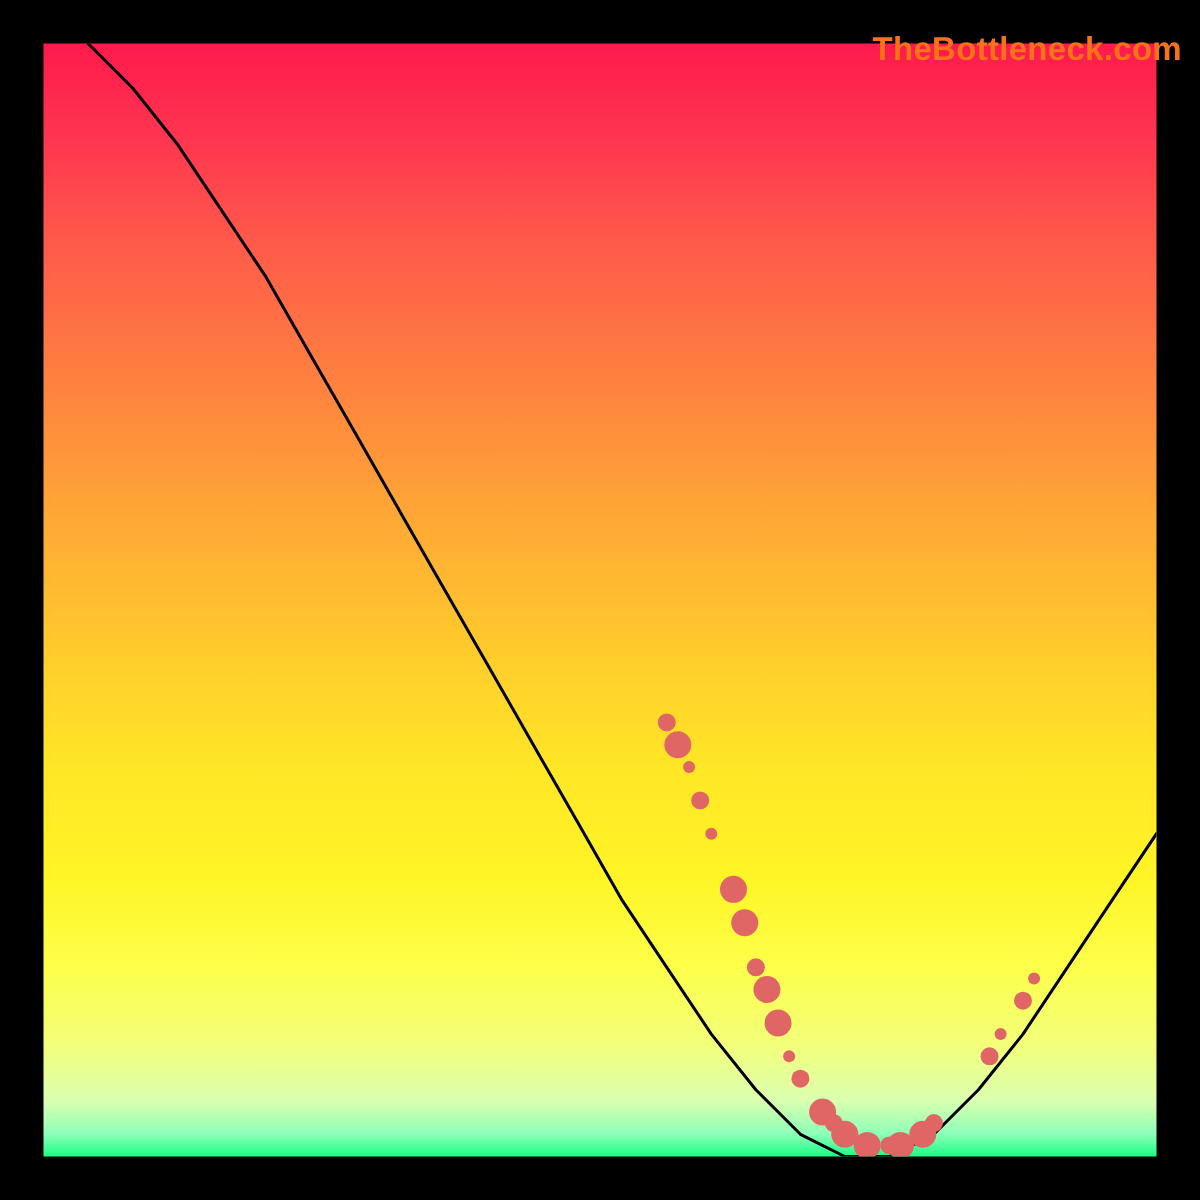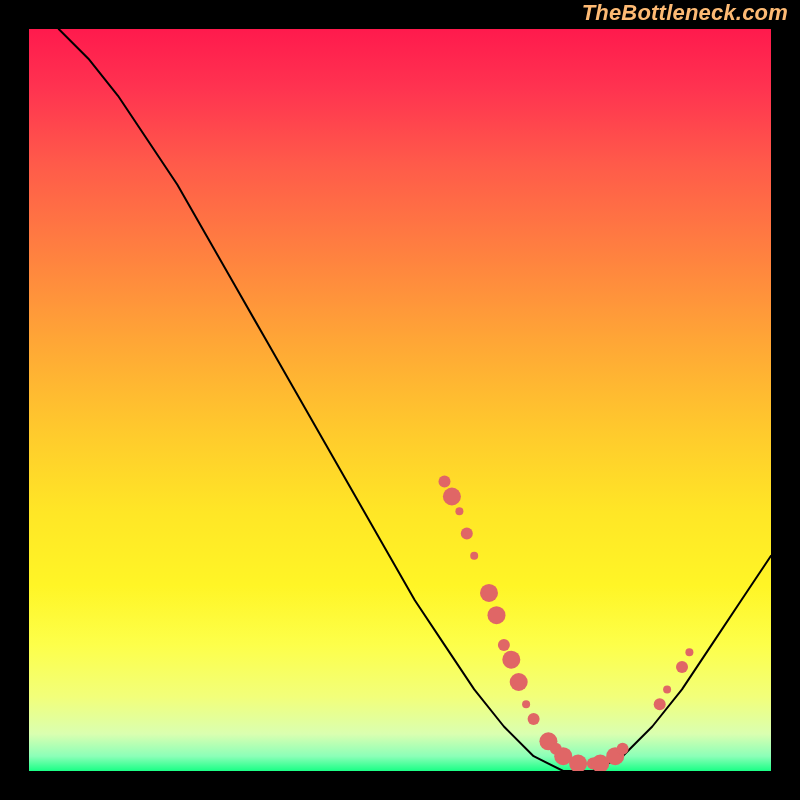--- a/index.html
+++ b/index.html
@@ -28,28 +28,27 @@
       #fff526 75%,
       #fdff4a 83%,
       #f2ff7a 90%,
       #daffb0 95%,
       #8cffb8 98%,
       #1aff86 100%
     );
   }
   .watermark {
     position: absolute;
-    top: 0;
+    top: 20px;
     right: 12px;
-    color: #fdba74;
+    color: #f97316;
     font-size: 22px;
     font-weight: 600;
     letter-spacing: 0.2px;
     user-select: none;
-    font-style: italic;
   }
   svg.plot {
     position: absolute;
     left: 0;
     top: 0;
     width: 742px;
     height: 742px;
   }
   .curve {
     fill: none;

